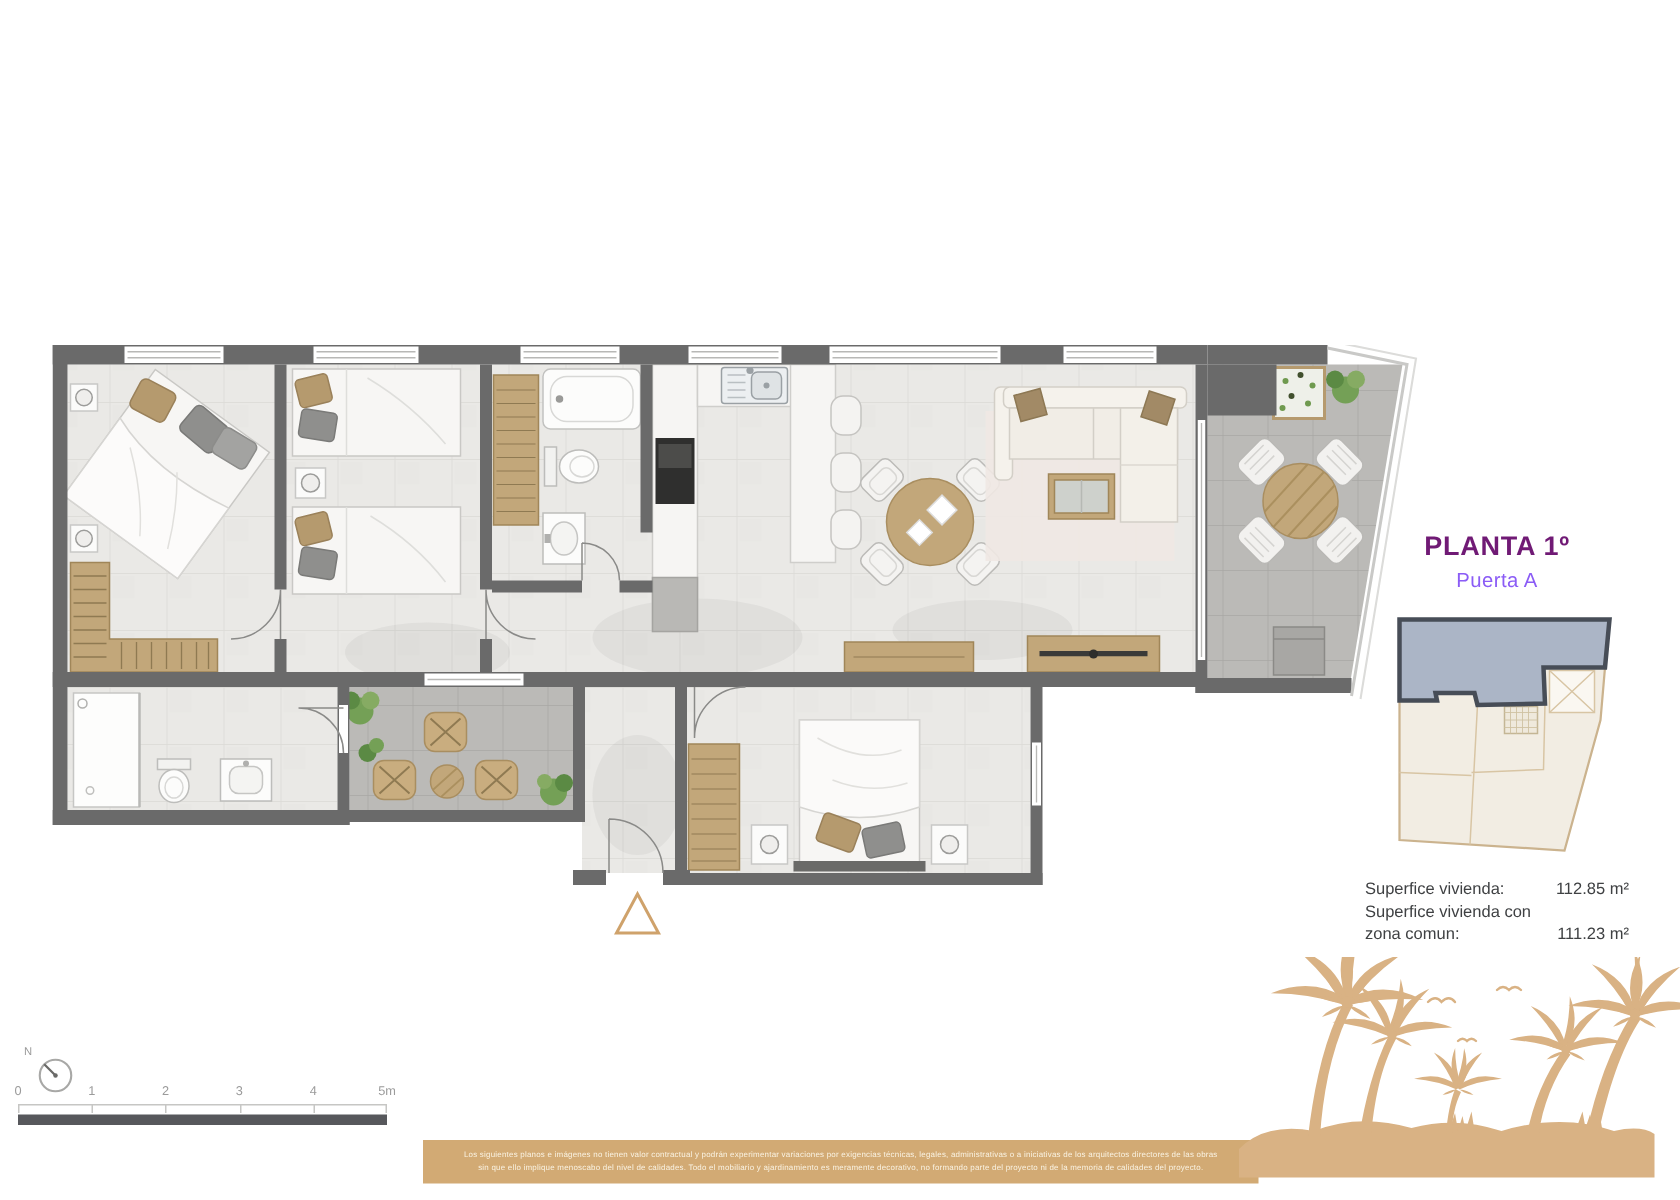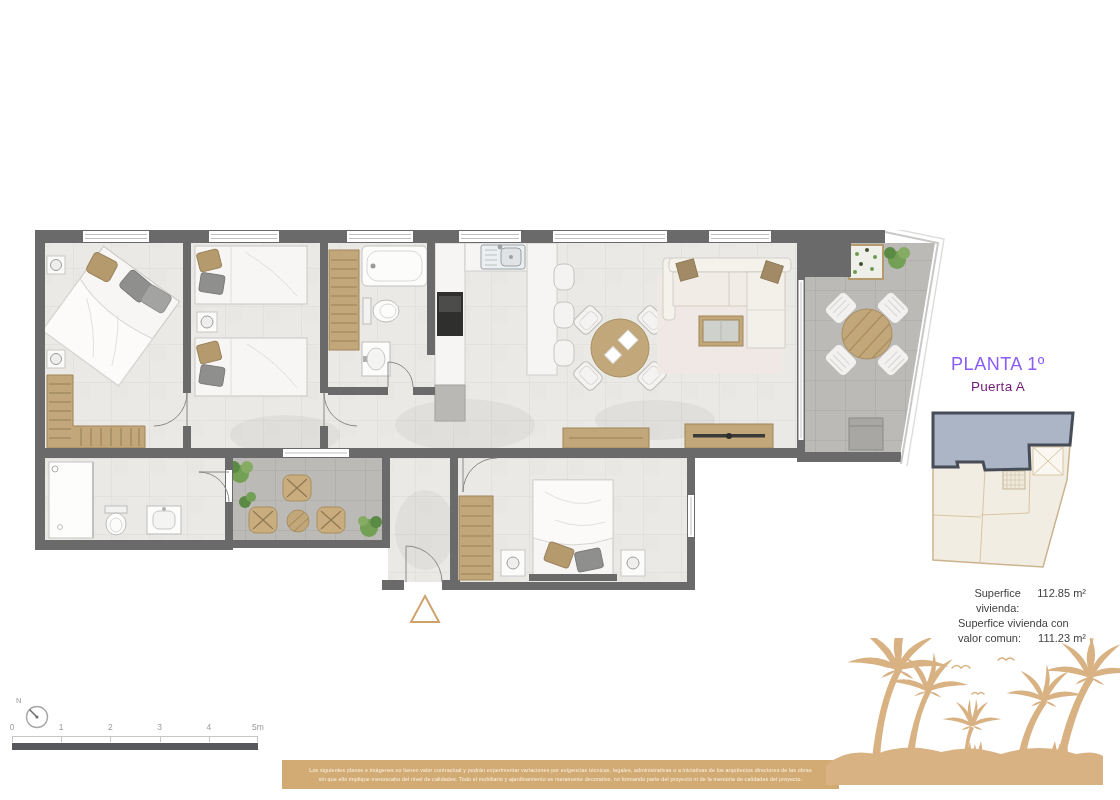--- a/index.html
+++ b/index.html
@@ -2,26 +2,26 @@
 <html><head>
 <meta charset="utf-8">
 <style>
   html,body{margin:0;padding:0;background:#ffffff;}
   .canvas{position:relative;width:1120px;height:800px;background:#ffffff;overflow:hidden;
           font-family:"Liberation Sans", sans-serif;}
   .abs{position:absolute;}
 
   
   .title-block{left:900px;top:354px;width:196px;text-align:center;}
-  .plan-title{font-size:18px;font-weight:normal;letter-spacing:.5px;color:#8b5cf6;}
-  .plan-subtitle{font-size:13.5px;color:#701a75;margin-top:4px;letter-spacing:.3px;}
+  .plan-title{font-size:18px;font-weight:bold;letter-spacing:.5px;color:#701a75;}
+  .plan-subtitle{font-size:13.5px;color:#8b5cf6;margin-top:4px;letter-spacing:.3px;}
 
   .area-block{left:910px;top:586px;width:176px;font-size:11px;color:#3f4143;line-height:15px;}
   .area-row{display:flex;justify-content:space-between;}
-  .area-row .lbl{text-align:center;margin-left:48px;}
+  .area-row .lbl{text-align:center;}
   .area-row .val{text-align:left;white-space:nowrap;}
 
   
   .scalebar{left:12px;top:722px;width:248px;height:34px;}
   .scalebar .num{position:absolute;top:0;font-size:8.5px;color:#9b9b9b;transform:translateX(-50%);}
   .scalebar .tickline{position:absolute;top:14px;left:0;width:246px;height:6px;
      border-top:1px solid #c6c6c4;}
   .scalebar .tick{position:absolute;top:14px;width:1px;height:6px;background:#c6c6c4;}
   .scalebar .bar{position:absolute;top:21px;left:0;width:246px;height:7px;background:#57585c;}
 
@@ -452,21 +452,21 @@
   <div class="abs area-block">
     <div class="area-row">
       <span class="lbl">Superfice vivienda:</span>
       <span class="val">112.85 m²</span>
     </div>
     <div class="area-row">
       <span class="lbl">Superfice vivienda con</span>
       <span class="val"></span>
     </div>
     <div class="area-row">
-      <span class="lbl">valor comun:</span>
+      <span class="lbl">zona comun:</span>
       <span class="val">111.23 m²</span>
     </div>
   </div>
 
   <div class="abs compass">
     <span class="n">N</span>
     <svg style="position:absolute;left:8px;top:6px;" width="30" height="30" viewBox="0 0 30 30">
       <circle cx="15" cy="15" r="10.5" fill="none" stroke="#a8a8a6" stroke-width="1.4"></circle>
       <path d="M15,15 L7.5,7.5" stroke="#6a6a68" stroke-width="1.5"></path>
       <circle cx="15" cy="15" r="1.5" fill="#6a6a68"></circle>

